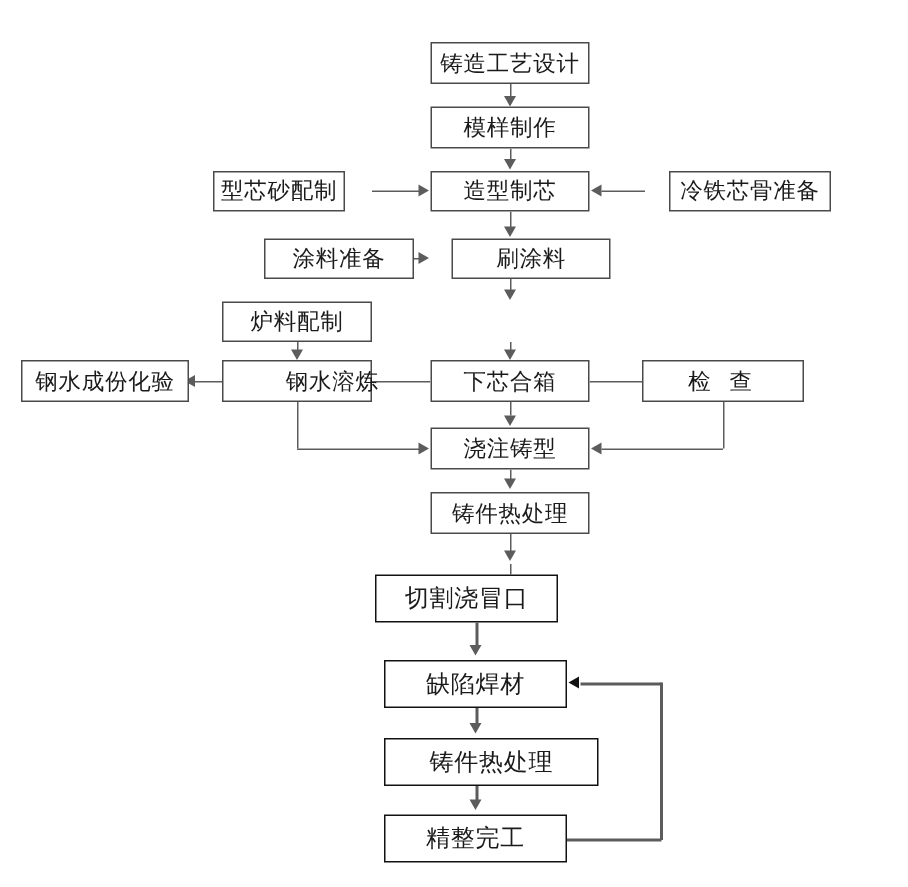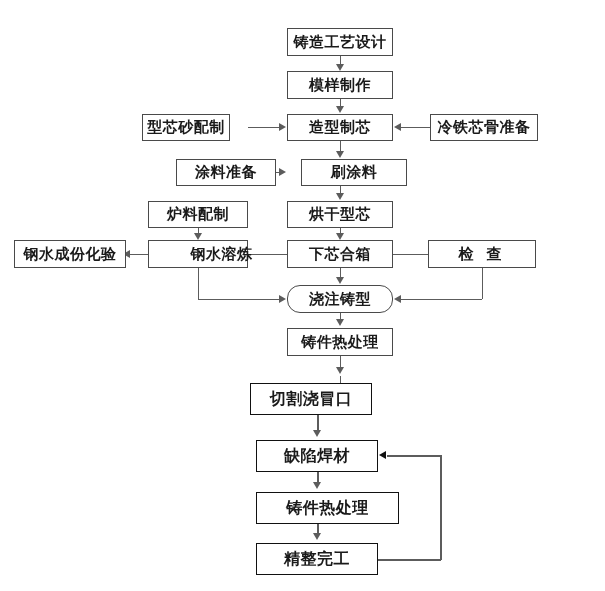--- a/index.html
+++ b/index.html
@@ -22,21 +22,20 @@
     background: #ffffff;
     color: #1a1a1a;
     display: flex;
     align-items: center;
     justify-content: center;
     font-size: 15px;
     line-height: 1;
     letter-spacing: 0.5px;
     white-space: nowrap;
     z-index: 3;
-    font-weight: bold;
   }
   .node.bold {
     border: 1px solid #111111;
     font-size: 16px;
   }
   .hline, .vline {
     position: absolute;
     background: #5c5c5c;
     z-index: 1;
   }
@@ -70,39 +69,38 @@
 <div id="canvas">
 
   <div class="node" style="left:287px;top:28px;width:106px;height:28px;">铸造工艺设计</div>
 
   <div class="node" style="left:287px;top:71px;width:106px;height:28px;">模样制作</div>
 
   <div class="node" style="left:142px;top:114px;width:88px;height:27px;">型芯砂配制</div>
 
   <div class="node" style="left:287px;top:114px;width:106px;height:27px;">造型制芯</div>
 
-  <div class="node" style="left:430px;top:114px;width:108px;height:27px;">冷铁芯骨准备</div>
+  <div class="node" style="left:446px;top:114px;width:108px;height:27px;">冷铁芯骨准备</div>
 
   <div class="node" style="left:148px;top:159px;width:100px;height:27px;margin-left:28px;">涂料准备</div>
 
   <div class="node" style="left:301px;top:159px;width:106px;height:27px;">刷涂料</div>
 
   <div class="node" style="left:148px;top:201px;width:100px;height:27px;">炉料配制</div>
 
-  <div class="node" style="left:287px;top:201px;width:106px;height:27px;">烘干型芯</div>
 
   <div class="node" style="left:14px;top:240px;width:112px;height:28px;">钢水成份化验</div>
 
   <div class="node" style="left:148px;top:240px;width:100px;height:28px;padding-left:47px;">钢水溶炼</div>
 
   <div class="node" style="left:287px;top:240px;width:106px;height:28px;">下芯合箱</div>
 
   <div class="node" style="left:428px;top:240px;width:108px;height:28px;letter-spacing:4px;">检 查</div>
 
-  <div class="node" style="left:287px;top:285px;width:106px;height:28px;border-radius:13px;">浇注铸型</div>
+  <div class="node" style="left:287px;top:285px;width:106px;height:28px;">浇注铸型</div>
 
   <div class="node" style="left:287px;top:328px;width:106px;height:28px;">铸件热处理</div>
 
   <div class="node bold" style="left:250px;top:383px;width:122px;height:32px;">切割浇冒口</div>
 
   <div class="node bold" style="left:256px;top:440px;width:122px;height:32px;">缺陷焊材</div>
 
   <div class="node bold" style="left:256px;top:492px;width:143px;height:32px;">铸件热处理</div>
 
   <div class="node bold" style="left:256px;top:543px;width:122px;height:32px;">精整完工</div>

